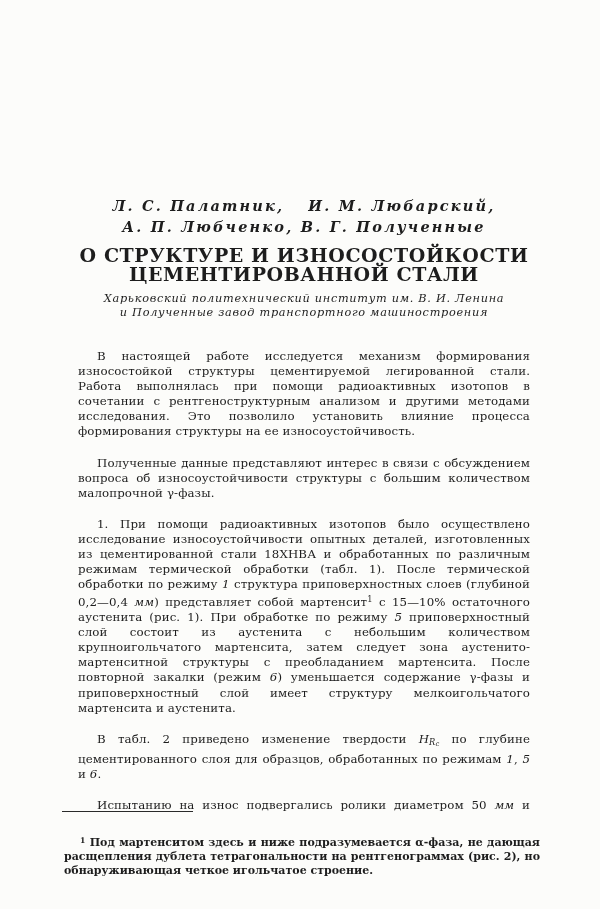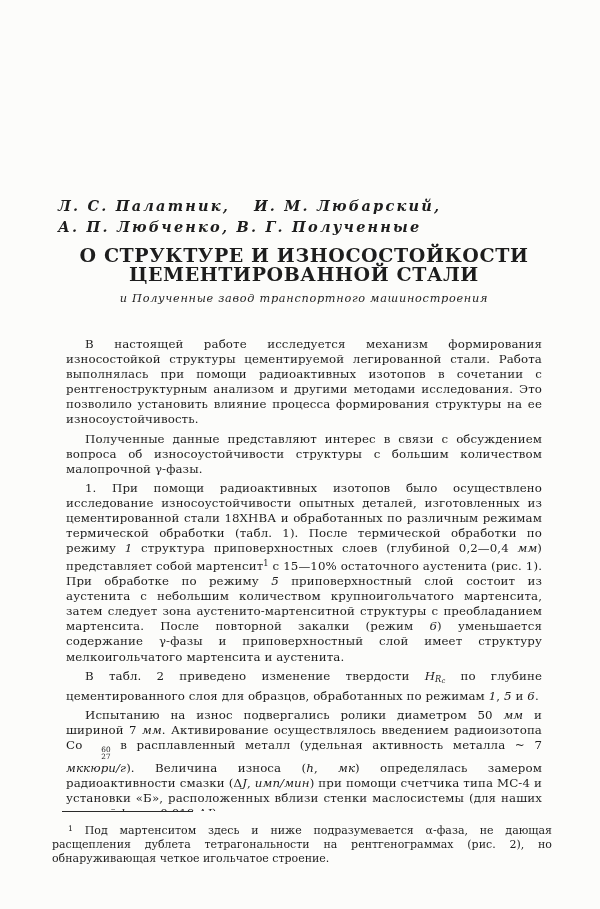--- a/index.html
+++ b/index.html
@@ -6,78 +6,79 @@
   .page{
     position:relative;
     width:600px;height:909px;
     background:#fcfcfa;
     overflow:hidden;
     font-family:"DejaVu Serif","Liberation Serif",serif;
     color:#1d1d1d;
   }
   .authors{
     position:absolute;top:196px;left:58px;width:492px;
-    font-weight:bold;font-style:italic;
+    text-align:center;font-weight:bold;font-style:italic;
     font-size:14.5px;line-height:20.5px;letter-spacing:2.2px;
   }
   .title{
     position:absolute;top:246px;left:58px;width:492px;
     text-align:center;font-weight:bold;
     font-size:19px;line-height:19px;letter-spacing:0.6px;
   }
   .affil{
     position:absolute;top:292px;left:58px;width:492px;
     text-align:center;font-style:italic;
     font-size:11.3px;line-height:13.5px;letter-spacing:0.7px;
   }
   .bodytext{
     position:absolute;top:333px;left:62px;width:484px;
     max-height:478px;overflow:hidden;
     font-size:11.8px;line-height:15.1px;
     font-weight:500;text-align:justify;
     letter-spacing:0.1px;
   }
-  .para{margin:4px;text-indent:19px;}
+  .para{margin:16px;text-indent:19px;}
   .para.cont{text-align-last:justify;}
   .it{font-style:italic;}
   .sup{font-size:0.7em;vertical-align:0.45em;}
   .sub{font-size:0.7em;vertical-align:-0.25em;}
   .subsub{font-size:0.58em;vertical-align:-0.45em;}
   .stack{
     display:inline-flex;flex-direction:column;
     vertical-align:-0.35em;font-size:0.62em;line-height:0.95;
     text-align:left;letter-spacing:0;
   }
   .fnrule{
     position:absolute;left:62px;top:811px;width:131px;
     border-top:1.2px solid #2a2a2a;height:0;
   }
   .footnote{
     position:absolute;left:48px;top:818px;width:508px;
     font-size:11px;line-height:13.8px;
-    font-weight:400;text-align:justify;
+    font-weight:700;text-align:justify;
   }
   .fn-para{text-indent:16px;}
 </style>
 </head>
 <body>
 
 <div class="page">
 
   <div class="authors">
     <div>Л. С. Палатник,  И. М. Любарский,</div>
     <div>А. П. Любченко, В. Г. Полученные</div>
   </div>
 
   <div class="title">
     <div>О СТРУКТУРЕ И ИЗНОСОСТОЙКОСТИ</div>
     <div>ЦЕМЕНТИРОВАННОЙ СТАЛИ</div>
   </div>
 
   <div class="affil">
+    <div>Харьковский политехнический институт им. В. И. Ленина</div>
     <div>и Полученные завод транспортного машиностроения</div>
   </div>
 
   <div class="bodytext" id="body">
       <p class="para">В настоящей работе исследуется механизм формирования износостойкой структуры цементируемой легированной стали. Работа выполнялась при помощи радиоактивных изотопов в сочетании с рентгеноструктурным анализом и другими методами исследования. Это позволило установить влияние процесса формирования структуры на ее износоустойчивость.</p>
       <p class="para">Полученные данные представляют интерес в связи с обсуждением вопроса об износоустойчивости структуры с большим количеством малопрочной γ-фазы.</p>
       <p class="para">1. При помощи радиоактивных изотопов было осуществлено исследование износоустойчивости опытных деталей, изготовленных из цементированной стали 18ХНВА и обработанных по различным режимам термической обработки (табл. 1). После термической обработки по режиму <span class="it">1</span> структура приповерхностных слоев (глубиной 0,2—0,4 <span class="it">мм</span>) представляет собой мартенсит<span class="sup">1</span> с 15—10% остаточного аустенита (рис. 1). При обработке по режиму <span class="it">5</span> приповерхностный слой состоит из аустенита с небольшим количеством крупноигольчатого мартенсита, затем следует зона аустенито-мартенситной структуры с преобладанием мартенсита. После повторной закалки (режим <span class="it">6</span>) уменьшается содержание γ-фазы и приповерхностный слой имеет структуру мелкоигольчатого мартенсита и аустенита.</p>
       <p class="para">В табл. 2 приведено изменение твердости <span class="it">H</span><span class="sub it">R</span><span class="subsub it">c</span> по глубине цементированного слоя для образцов, обработанных по режимам <span class="it">1</span>, <span class="it">5</span> и <span class="it">6</span>.</p>
       <p class="para">Испытанию на износ подвергались ролики диаметром 50 <span class="it">мм</span> и шириной 7 <span class="it">мм</span>. Активирование осуществлялось введением радиоизотопа Co<span class="stack">
           <span>60</span>

